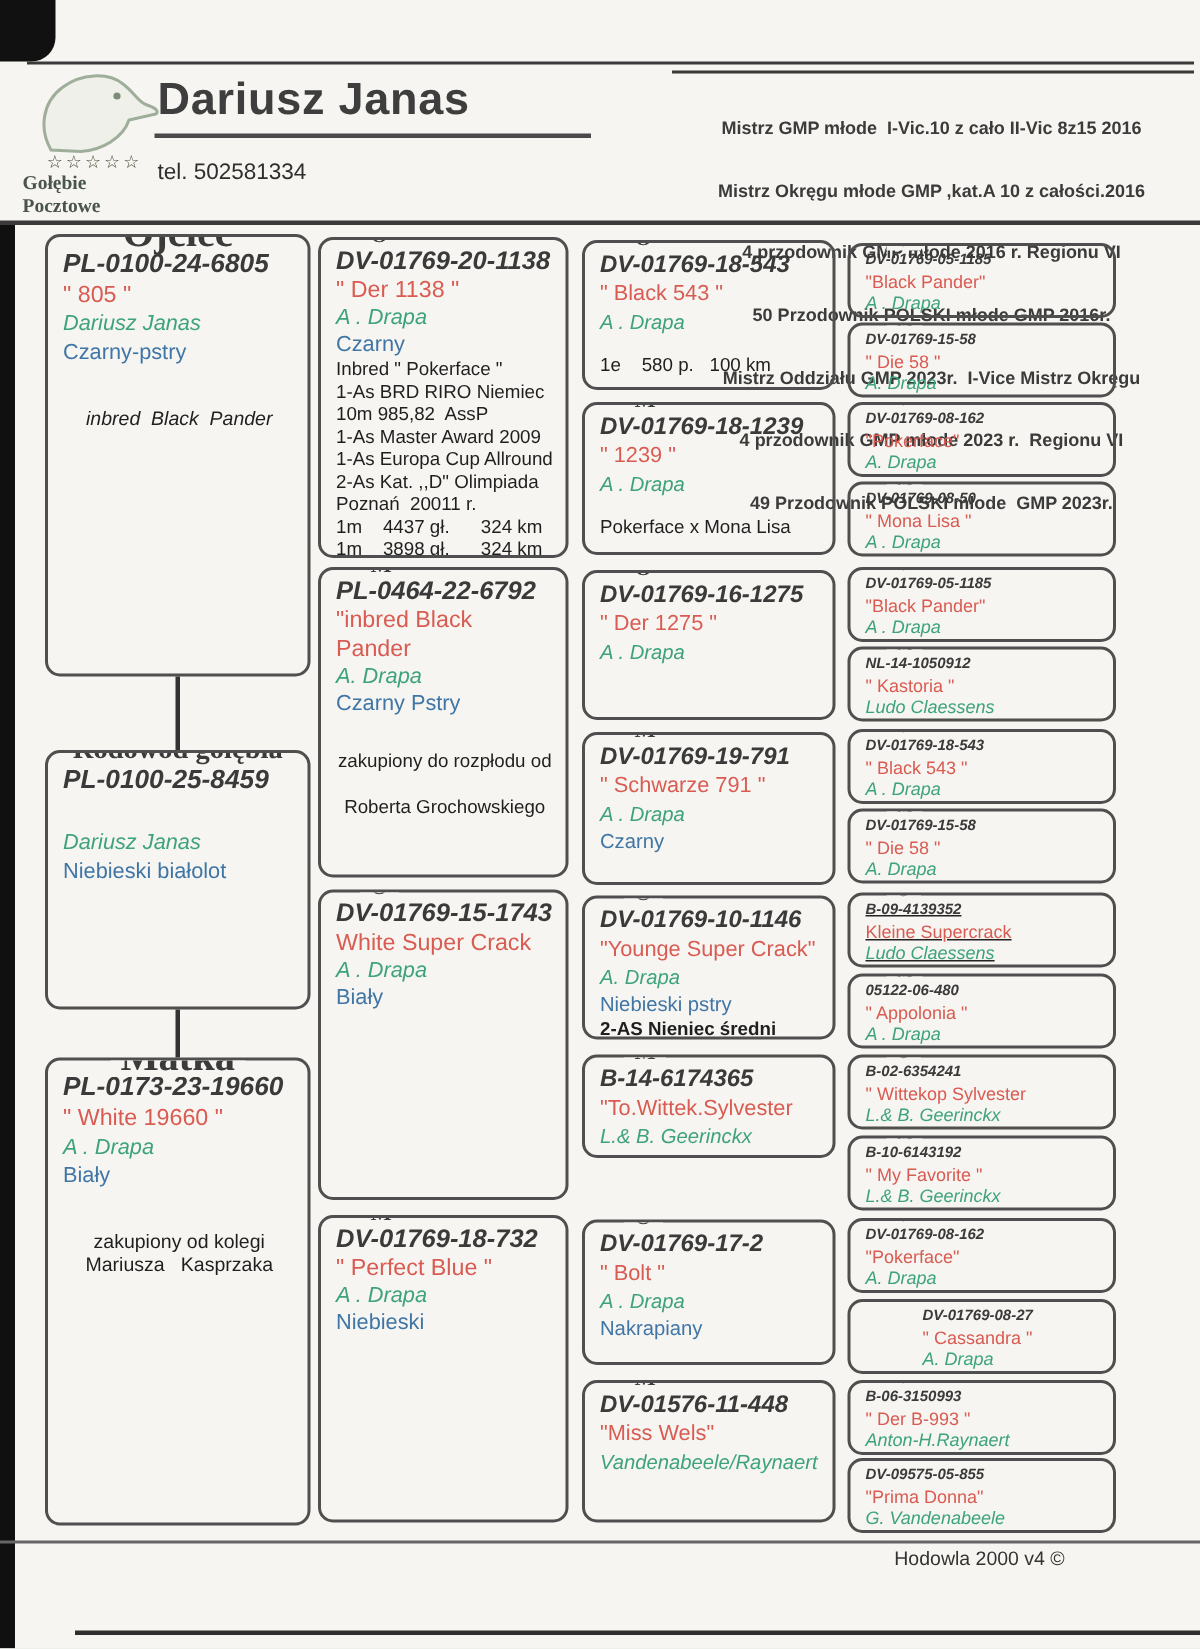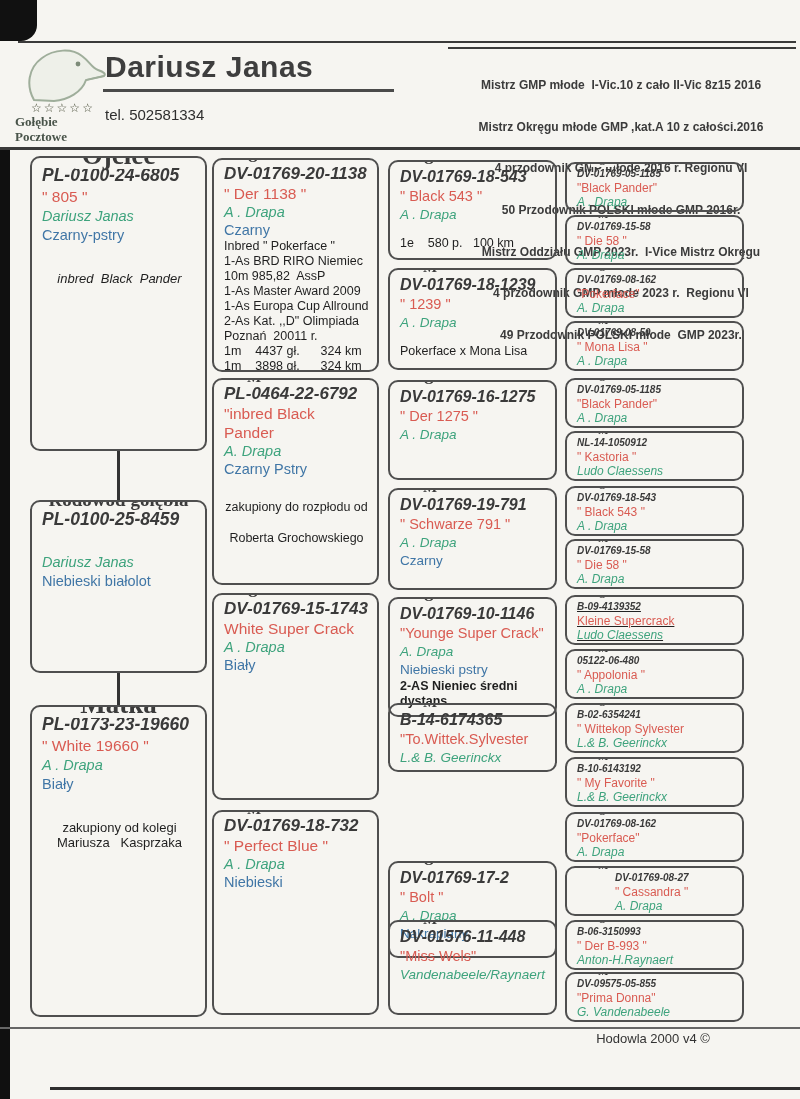--- a/index.html
+++ b/index.html
@@ -171,35 +171,35 @@
     <div class="nm">" Der 1275 "</div>
     <div class="ow">A . Drapa</div>
   </div>
   <div class="box g3" style="top:488px;height:102px;">
     <span class="blabel sx2">M</span>
     <div class="ring">DV-01769-19-791</div>
     <div class="nm">" Schwarze 791 "</div>
     <div class="ow">A . Drapa</div>
     <div class="clr">Czarny</div>
   </div>
-  <div class="box g3" style="top:597px;height:120px;">
+  <div class="box g3" style="top:597px;height:96px;">
     <span class="blabel sx2">O</span>
     <div class="ring">DV-01769-10-1146</div>
     <div class="nm">"Younge Super Crack"</div>
     <div class="ow">A. Drapa</div>
     <div class="clr">Niebieski pstry</div>
     <div class="note" style="font-weight:bold;">2-AS Nieniec średni dystans</div>
   </div>
   <div class="box g3" style="top:703px;height:69px;">
     <span class="blabel sx2">M</span>
     <div class="ring">B-14-6174365</div>
     <div class="nm">"To.Wittek.Sylvester</div>
     <div class="ow">L.&amp; B. Geerinckx</div>
   </div>
-  <div class="box g3" style="top:813px;height:97px;margin-top:48px;">
+  <div class="box g3" style="top:813px;height:97px;">
     <span class="blabel sx2">O</span>
     <div class="ring">DV-01769-17-2</div>
     <div class="nm">" Bolt "</div>
     <div class="ow">A . Drapa</div>
     <div class="clr">Nakrapiany</div>
   </div>
   <div class="box g3" style="top:920px;height:95px;">
     <span class="blabel sx2">M</span>
     <div class="ring">DV-01576-11-448</div>
     <div class="nm">"Miss Wels"</div>

